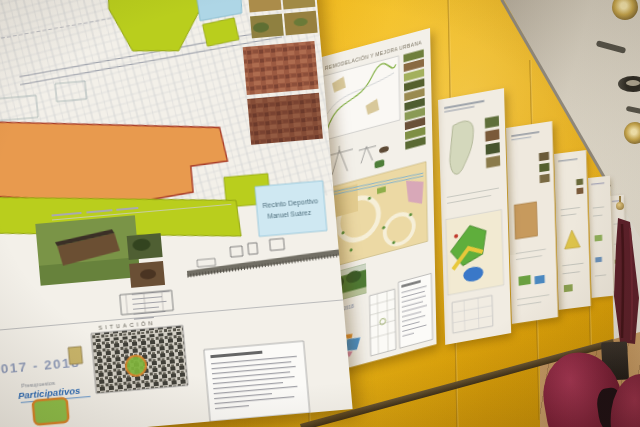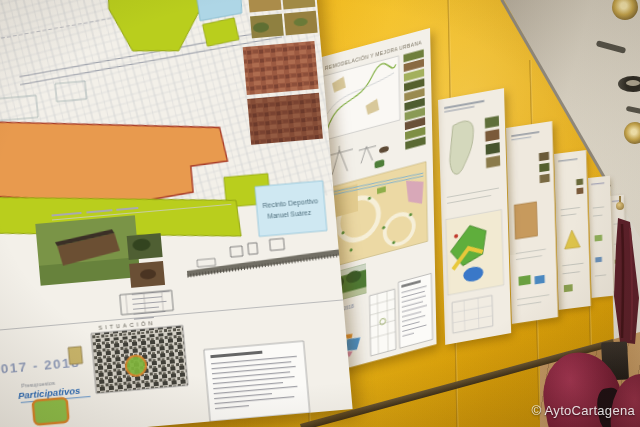--- a/index.html
+++ b/index.html
@@ -400,14 +400,13 @@
       <path d="M24,16 C26,54 27,92 25,128" stroke="#6d2732" stroke-width="2" fill="none"></path>
     </svg>
   </div>
   <div class="flag-stand"></div>
 
   <div class="chair chairA"></div>
   <div class="chair-gap"></div>
   <div class="chair chairB"></div>
 
   <div class="vignette"></div>
-  <div class="watermark">© AytoCartagena</div>
 </div>
 
 </body></html>

